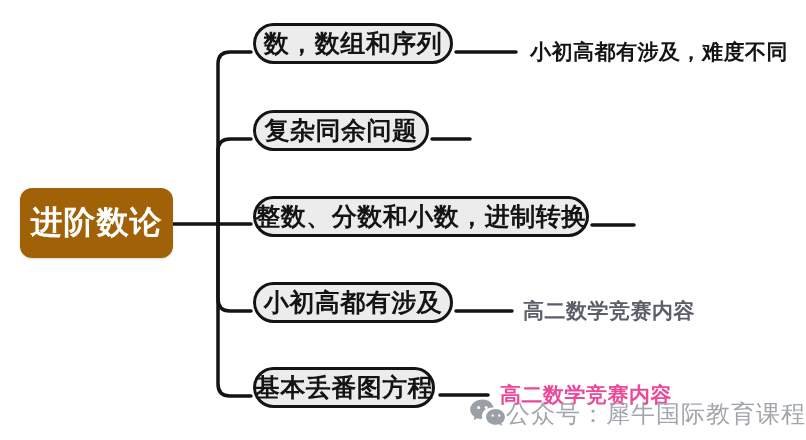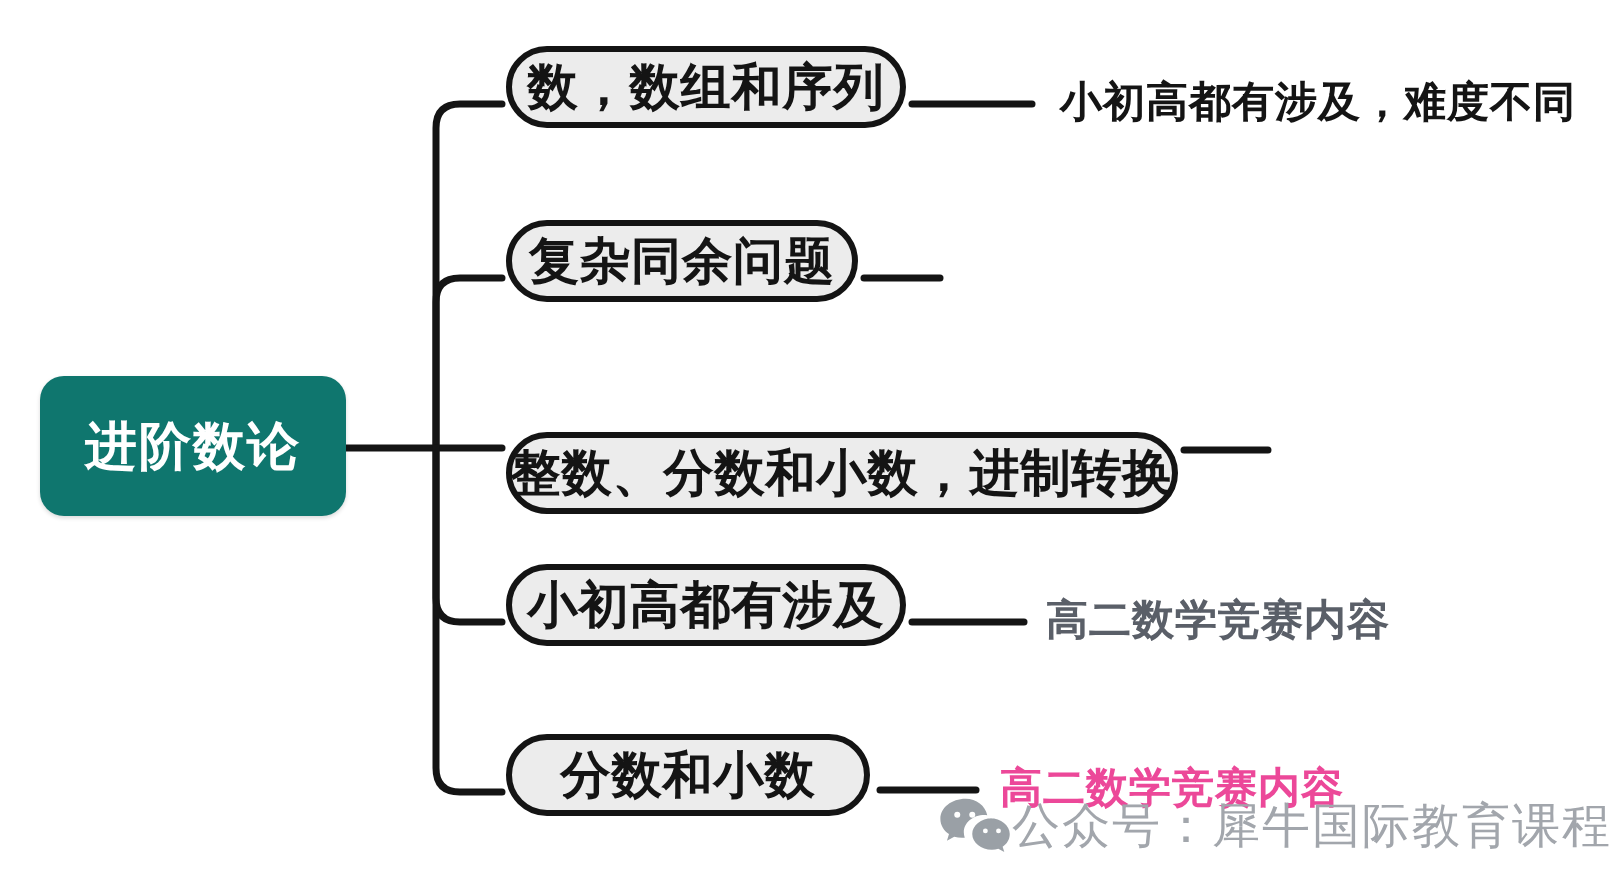--- a/index.html
+++ b/index.html
@@ -3,35 +3,35 @@
 <meta charset="utf-8">
 <style>
   html,body{margin:0;padding:0;background:#ffffff;}
   .canvas{
     position:relative;width:806px;height:440px;background:#ffffff;overflow:hidden;
     font-family:"Liberation Sans","DejaVu Sans",sans-serif;
   }
   .connectors{position:absolute;left:0;top:0;width:806px;height:440px;}
   .root-node{
     position:absolute;left:20px;top:188px;width:153px;height:70px;
-    background:#0f766e;border-radius:12px;
+    background:#a16207;border-radius:12px;
     display:flex;align-items:center;justify-content:center;
-    color:#ffffff;font-weight:bold;font-size:26px;letter-spacing:1px;
+    color:#ffffff;font-weight:bold;font-size:32px;letter-spacing:1px;
     box-shadow:0 1px 2px rgba(0,0,0,0.15);
   }
   .branch-node{
     position:absolute;height:41px;background:#ECECEC;
     border:3.2px solid #141414;border-radius:29px;box-sizing:border-box;
     display:flex;align-items:center;justify-content:center;
     color:#141414;font-weight:bold;font-size:25px;letter-spacing:0.5px;
     white-space:nowrap;
   }
   .n1{left:253px;top:23px;width:200px;}
   .n2{left:253px;top:110px;width:176px;}
-  .n3{left:253px;top:196px;width:336px;margin-top:20px;}
+  .n3{left:253px;top:196px;width:336px;}
   .n4{left:253px;top:282px;width:200px;}
   .n5{left:253px;top:367px;width:182px;}
   .note{
     position:absolute;font-weight:bold;font-size:21px;line-height:28px;
     color:#141414;letter-spacing:0.5px;white-space:nowrap;
   }
   .a1{left:530px;top:38px;}
   .a2{left:483px;top:125px;}
   .a3{left:645px;top:211px;}
   .a4{left:523px;top:297px;color:#5A5F68;}
@@ -79,21 +79,21 @@
   <div class="branch-node n2">
     <span>复杂同余问题</span>
   </div>
   <div class="branch-node n3">
     <span>整数、分数和小数，进制转换</span>
   </div>
   <div class="branch-node n4">
     <span>小初高都有涉及</span>
   </div>
   <div class="branch-node n5">
-    <span>分数和小数</span>
+    <span>基本丢番图方程</span>
   </div>
 
   <div class="note a1">小初高都有涉及，难度不同</div>
   <div class="note a4">高二数学竞赛内容</div>
   <div class="note a5">高二数学竞赛内容</div>
 
   <div class="watermark">
     <svg class="wm-icon" viewBox="0 0 40 32">
       <g fill="#9AA0A6">
         <path d="M14.5 1.5 C6.9 1.5 1 6.3 1 12.2 c0 3.3 1.8 6.2 4.6 8.1 l-1.1 3.5 3.9-2.1 c1.3 0.4 2.7 0.6 4.1 0.6 0.5 0 1 0 1.5-0.1 -0.3-0.9-0.5-1.9-0.5-2.9 0-5.1 4.9-9.2 11-9.2 0.5 0 1 0 1.5 0.1 C25 5.3 20.2 1.5 14.5 1.5 Z"></path>

